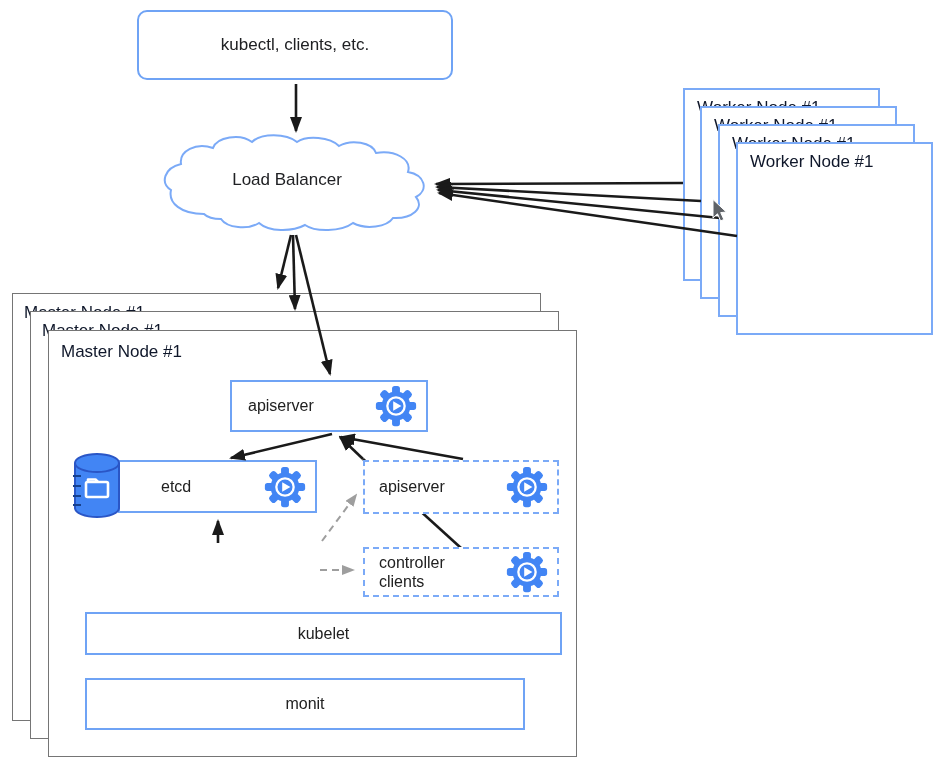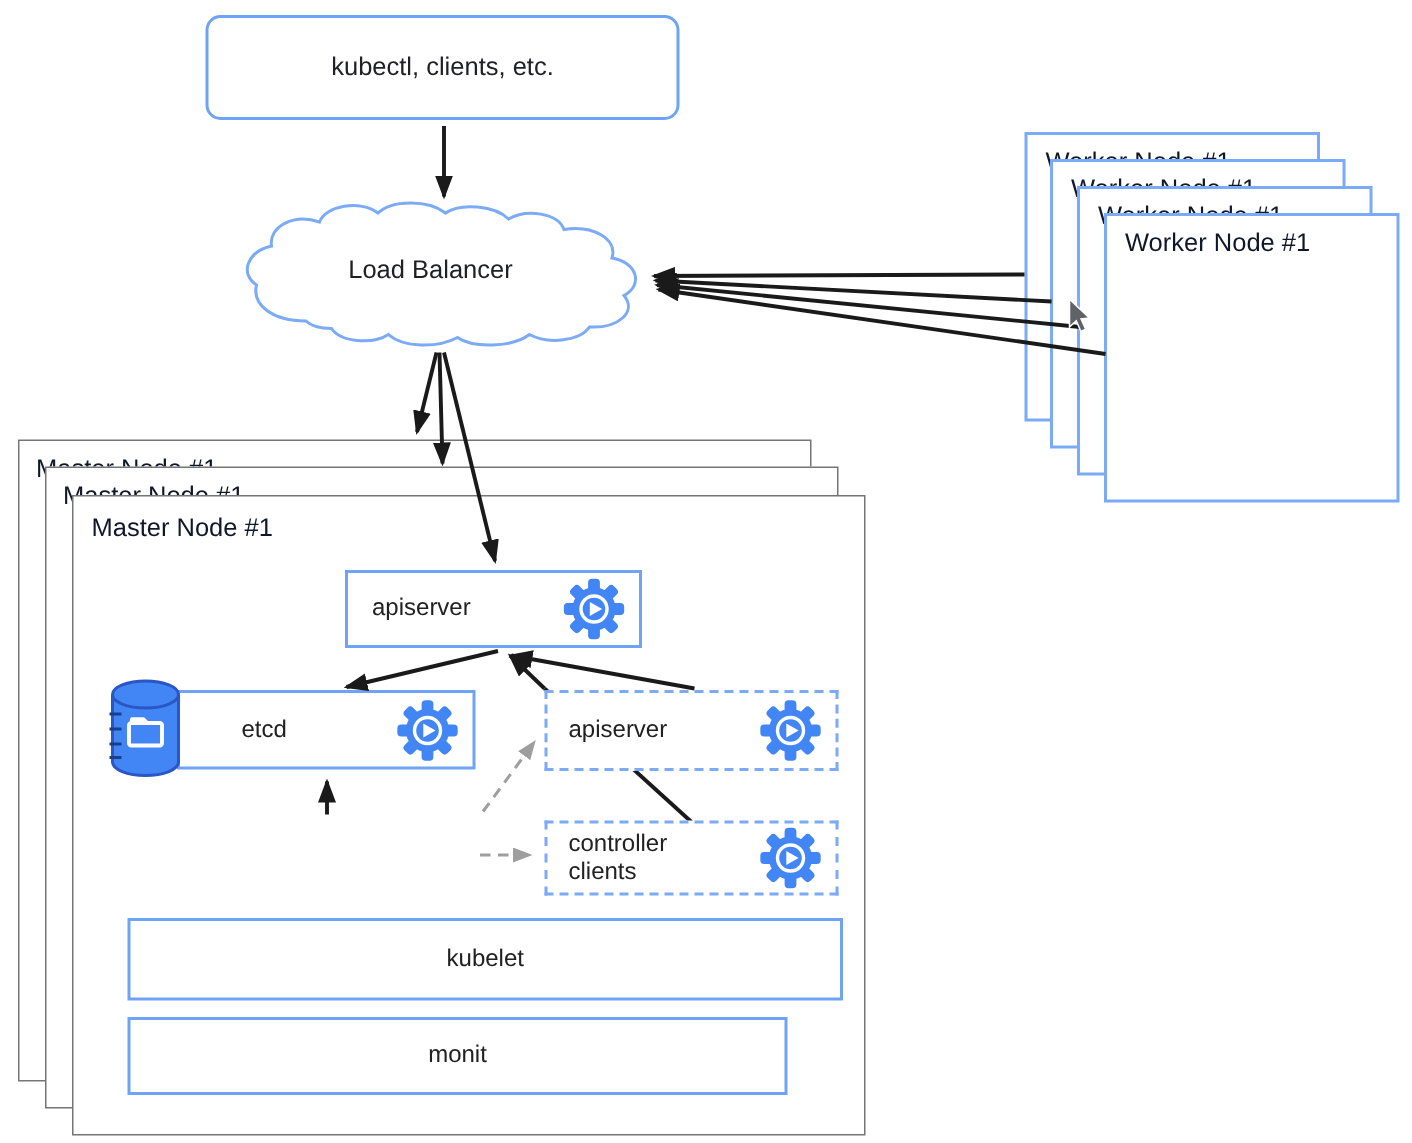--- a/index.html
+++ b/index.html
@@ -138,21 +138,21 @@
           <rect x="19.5" y="1" width="9" height="46" rx="3" transform="rotate(135 24 24)"></rect>
           <circle cx="24" cy="24" r="16.5"></circle>
         </g>
       <circle cx="24" cy="24" r="11.2" fill="#fff"></circle>
         <circle cx="24" cy="24" r="8.6" fill="#4285F4"></circle>
         <path d="M20.8 18.6 L30.2 24 L20.8 29.4 Z" fill="#fff"></path>
     </svg>
   </div>
 
 
-  <div class="box blue-solid comp center-lbl" style="left:85px;top:612px;width:477px;height:55px;">
+  <div class="box blue-solid comp center-lbl" style="left:85px;top:612px;width:477px;height:43px;">
     <span class="lbl">kubelet</span>
   </div>
   <div class="box blue-solid comp center-lbl" style="left:85px;top:678px;width:440px;height:52px;">
     <span class="lbl">monit</span>
   </div>
 
   <svg class="layer">
     <defs>
       <marker id="ab" markerUnits="userSpaceOnUse" markerWidth="16" markerHeight="12" refX="14" refY="6" orient="auto">
         <path d="M0 0 L16 6 L0 12 Z" fill="#1A1A1A"></path>

